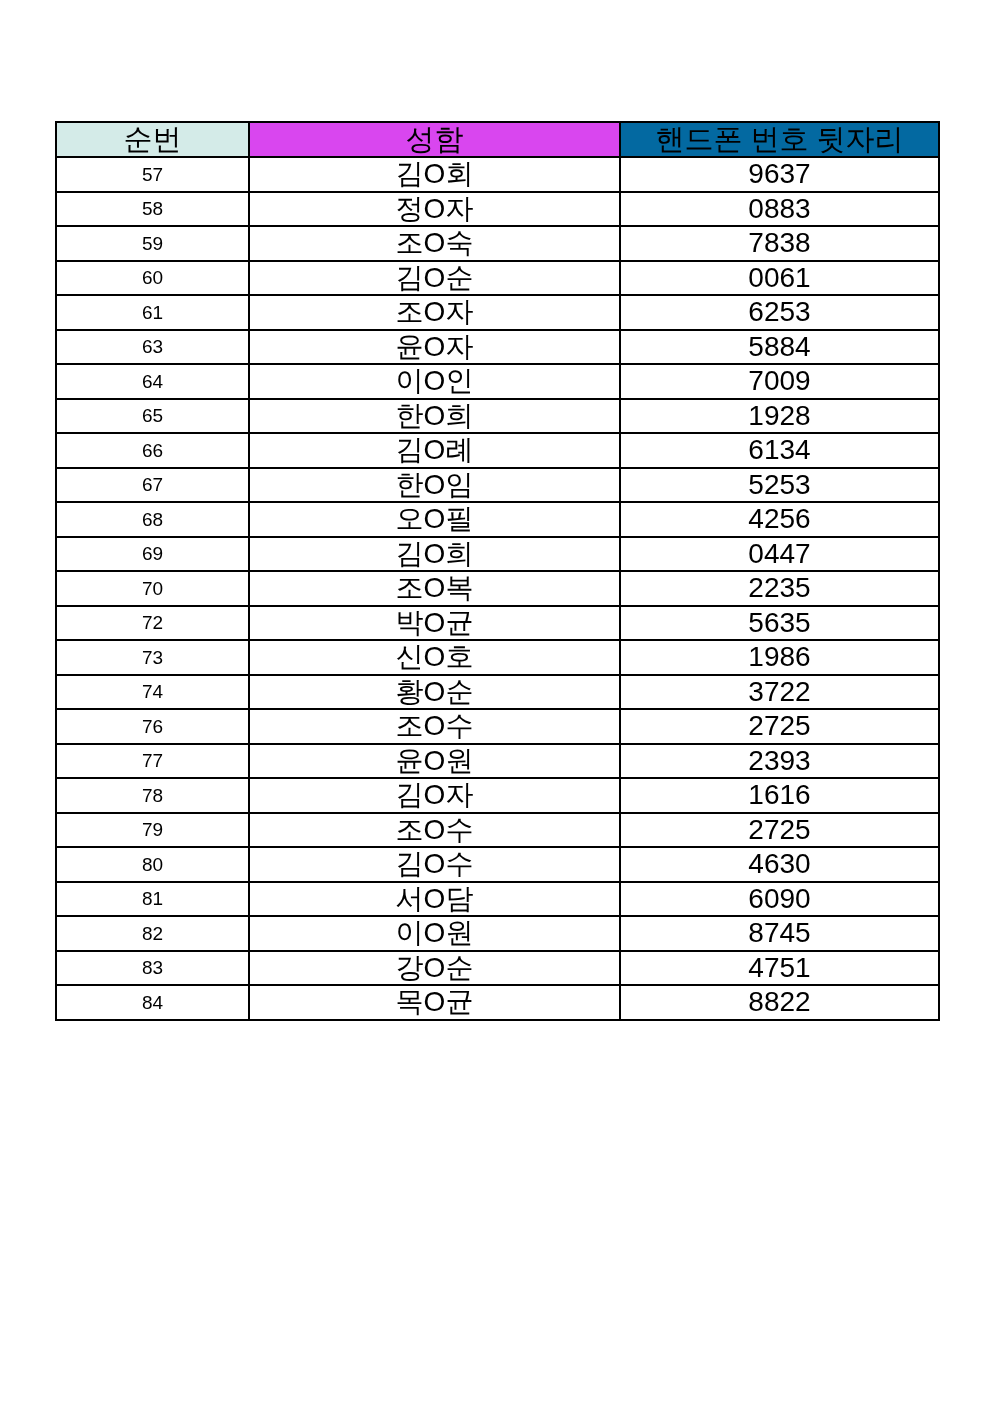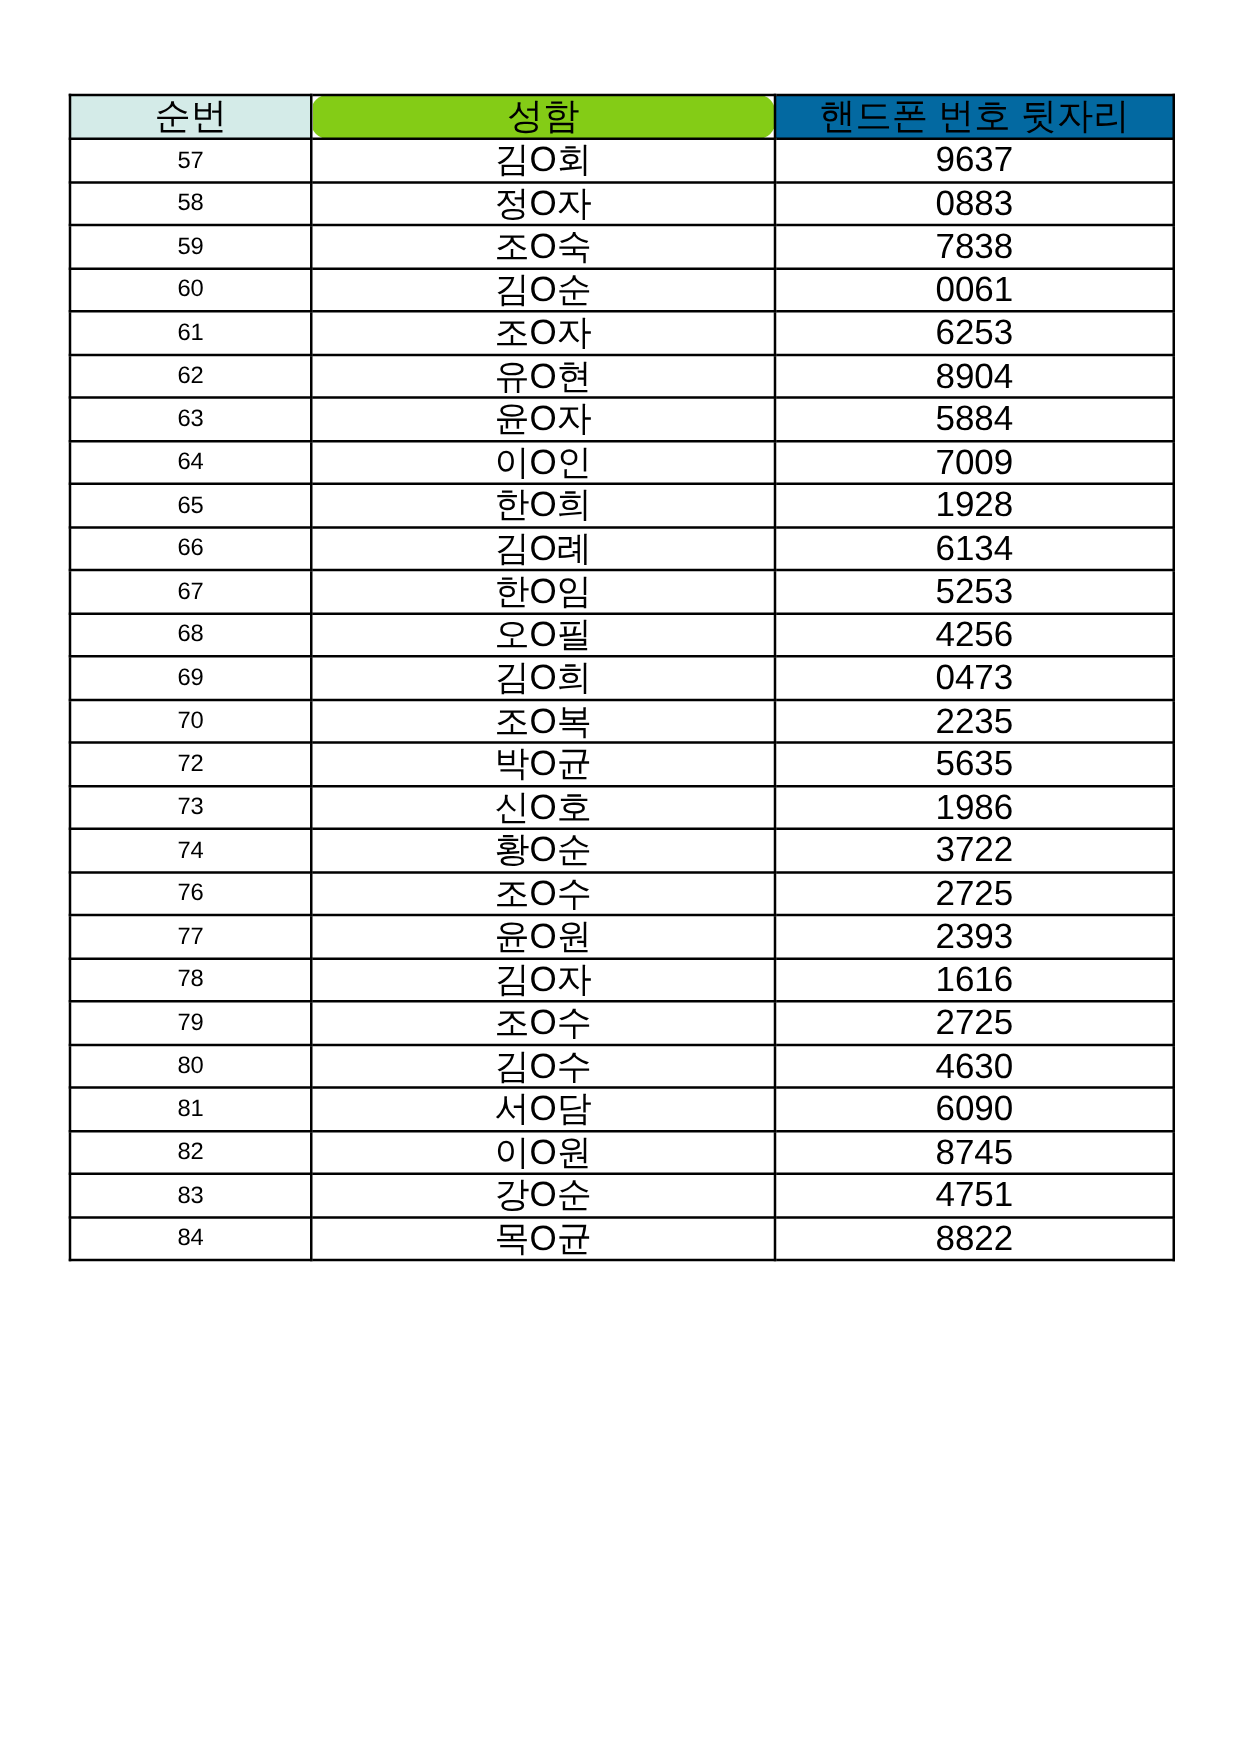--- a/index.html
+++ b/index.html
@@ -16,20 +16,21 @@
   }
   .table-wrap {
     position: absolute;
     left: 55px;
     top: 75px;
   }
   table.roster {
     border-collapse: collapse;
     table-layout: fixed;
     width: 883px;
+    margin-top: 46px;
   }
   table.roster col.c-no    { width: 193px; }
   table.roster col.c-name  { width: 371px; }
   table.roster col.c-phone { width: 319px; }
   table.roster th,
   table.roster td {
     border: 2px solid #000000;
     text-align: center;
     vertical-align: middle;
     padding: 0;
@@ -59,21 +60,21 @@
 <div class="table-wrap">
   <table class="roster">
     <colgroup>
       <col class="c-no">
       <col class="c-name">
       <col class="c-phone">
     </colgroup>
     <thead>
       <tr>
         <th style="background: rgb(212, 235, 232);">순번</th>
-        <th style="background: #84cc16; border-radius: 13px;">성함</th>
+        <th style="background: #d946ef;">성함</th>
         <th style="background: #0369a1;">핸드폰 번호 뒷자리</th>
       </tr>
     </thead>
     <tbody id="roster-body">
         <tr>
           <td class="cell-no">57</td>
           <td class="cell-name">김O회</td>
           <td class="cell-phone">9637</td>
         </tr>
         <tr>
@@ -90,25 +91,20 @@
           <td class="cell-no">60</td>
           <td class="cell-name">김O순</td>
           <td class="cell-phone">0061</td>
         </tr>
         <tr>
           <td class="cell-no">61</td>
           <td class="cell-name">조O자</td>
           <td class="cell-phone">6253</td>
         </tr>
         <tr>
-          <td class="cell-no">62</td>
-          <td class="cell-name">유O현</td>
-          <td class="cell-phone">8904</td>
-        </tr>
-        <tr>
           <td class="cell-no">63</td>
           <td class="cell-name">윤O자</td>
           <td class="cell-phone">5884</td>
         </tr>
         <tr>
           <td class="cell-no">64</td>
           <td class="cell-name">이O인</td>
           <td class="cell-phone">7009</td>
         </tr>
         <tr>
@@ -127,21 +123,21 @@
           <td class="cell-phone">5253</td>
         </tr>
         <tr>
           <td class="cell-no">68</td>
           <td class="cell-name">오O필</td>
           <td class="cell-phone">4256</td>
         </tr>
         <tr>
           <td class="cell-no">69</td>
           <td class="cell-name">김O희</td>
-          <td class="cell-phone">0473</td>
+          <td class="cell-phone">0447</td>
         </tr>
         <tr>
           <td class="cell-no">70</td>
           <td class="cell-name">조O복</td>
           <td class="cell-phone">2235</td>
         </tr>
         <tr>
           <td class="cell-no">72</td>
           <td class="cell-name">박O균</td>
           <td class="cell-phone">5635</td>

